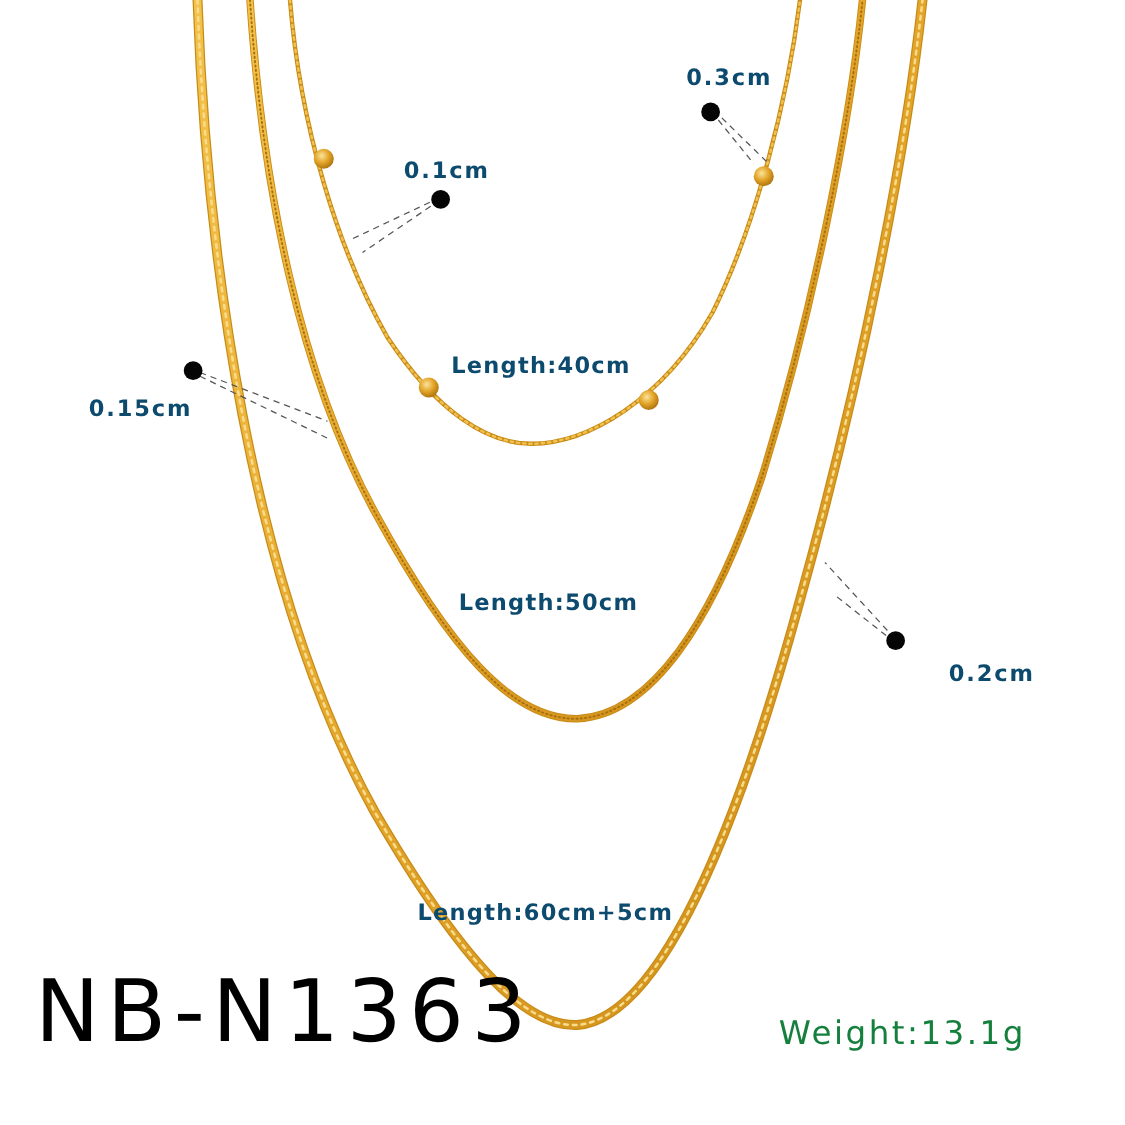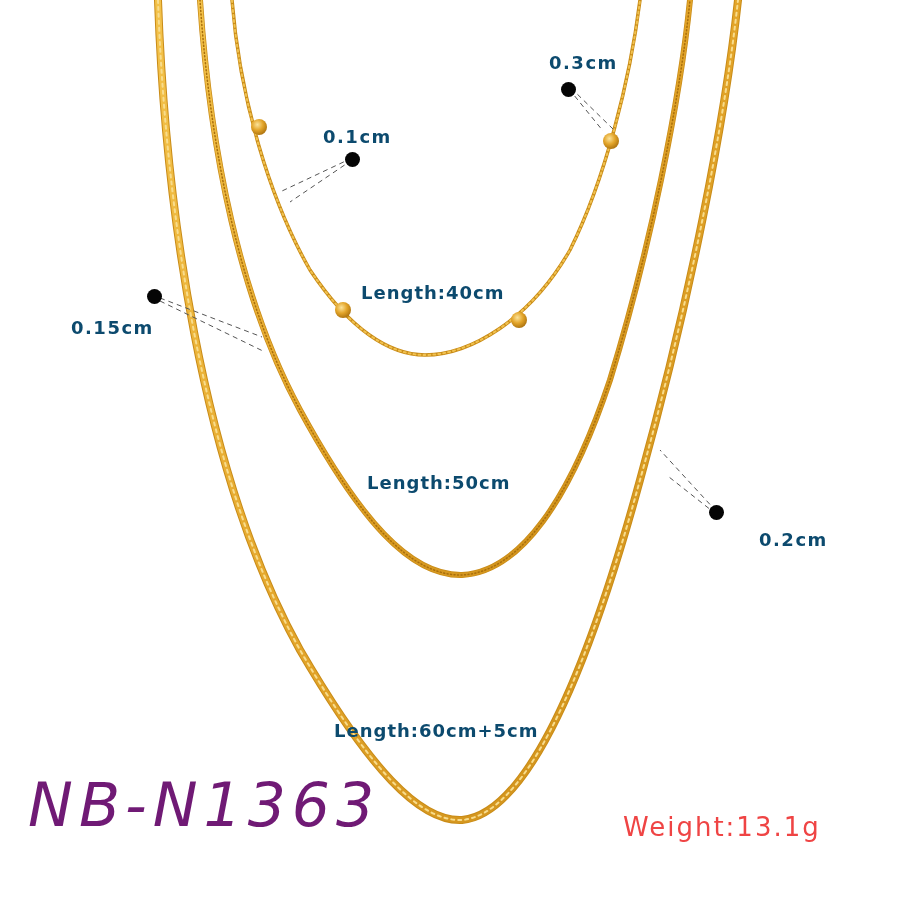--- a/index.html
+++ b/index.html
@@ -2,22 +2,22 @@
 <html><head>
   <meta charset="utf-8">
   <style>
     html, body { margin: 0; padding: 0; background: #ffffff; }
     body { width: 900px; height: 900px; position: relative; overflow: hidden;
            font-family: "DejaVu Sans", "Liberation Sans", sans-serif; color: #111111; }
     #stage { position: absolute; left: 0; top: 0; width: 900px; height: 900px; }
     svg.chains { position: absolute; left: 0; top: 0; }
     .label { position: absolute; font-size: 18px; letter-spacing: 1px; white-space: nowrap; color: #0c4a6e; font-weight: bold; }
     .dim-label { font-size: 18px; letter-spacing: 1.5px; }
-    .sku { position: absolute; left: 28px; top: 770px; font-size: 60px; letter-spacing: 6px; color: #701a75; font-style: italic; }
-    .weight { position: absolute; left: 623px; top: 812px; font-size: 26px; letter-spacing: 2px; color: #ef4444; }
+    .sku { position: absolute; left: 28px; top: 770px; font-size: 69px; letter-spacing: 6px; color: #000000; }
+    .weight { position: absolute; left: 623px; top: 812px; font-size: 26px; letter-spacing: 2px; color: #15803d; }
     .dot { position: absolute; width: 15px; height: 15px; border-radius: 50%; background: #050505; }
   </style>
 </head>
 <body>
 
 <div id="stage">
 
   <svg class="chains" width="900" height="900" viewBox="0 0 900 900">
     <defs>
       <linearGradient id="gold" x1="0" y1="0" x2="1" y2="1">

